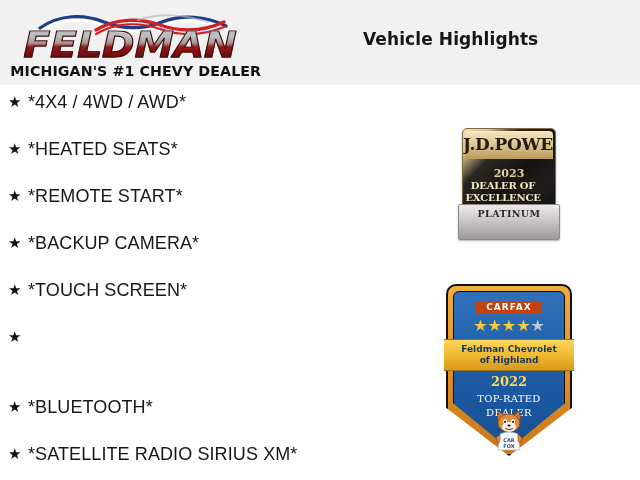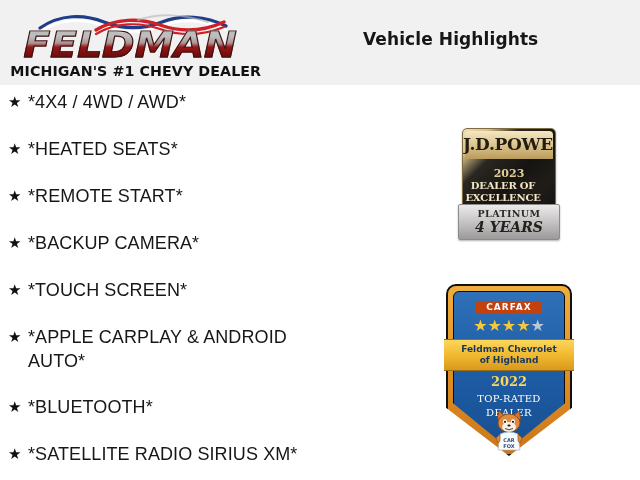--- a/index.html
+++ b/index.html
@@ -395,22 +395,20 @@
     <span class="highlight-label">*BACKUP CAMERA*</span>
   </div>
 
   <div class="highlight-row">
     <span class="bullet-star">★</span>
     <span class="highlight-label">*TOUCH SCREEN*</span>
   </div>
 
   <div class="highlight-row two-line">
     <span class="bullet-star">★</span>
-    <span class="highlight-label">*APPLE CARPLAY &amp; ANDROID
-AUTO*</span>
   </div>
 
   <div class="highlight-row">
     <span class="bullet-star">★</span>
     <span class="highlight-label">*BLUETOOTH*</span>
   </div>
 
   <div class="highlight-row">
     <span class="bullet-star">★</span>
     <span class="highlight-label">*SATELLITE RADIO SIRIUS XM*</span>
@@ -421,21 +419,20 @@
 <div id="jdpower-badge">
   <div id="jdp-plate">
     <div id="jdp-topband"></div>
     <div id="jdp-wordmark">J.D.POWER</div>
     <div id="jdp-year">2023</div>
     <div id="jdp-award">DEALER OF
 EXCELLENCE</div>
   </div>
   <div id="jdp-plaque">
     <div id="jdp-platinum">PLATINUM</div>
-    <div id="jdp-years">4 YEARS</div>
   </div>
 </div>
 
 <div id="carfax-badge">
   <div class="cf-shield"></div>
   <div class="cf-inner"></div>
 
   <div id="cf-wordmark">CARFAX</div>
 
   <div id="cf-stars"><span>★★★★</span><span class="dim">★</span></div>

